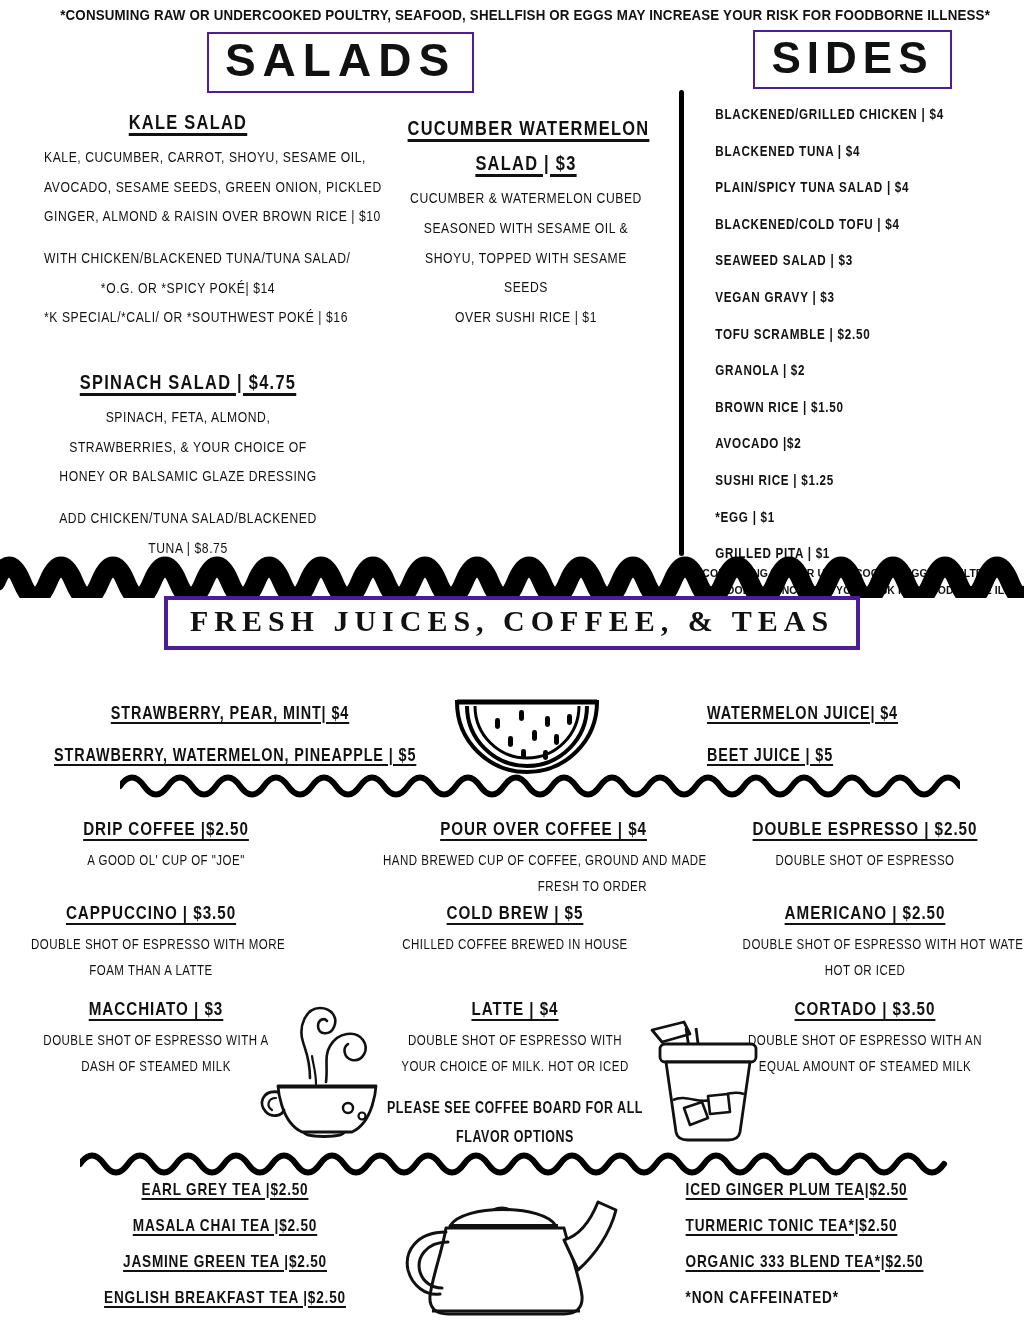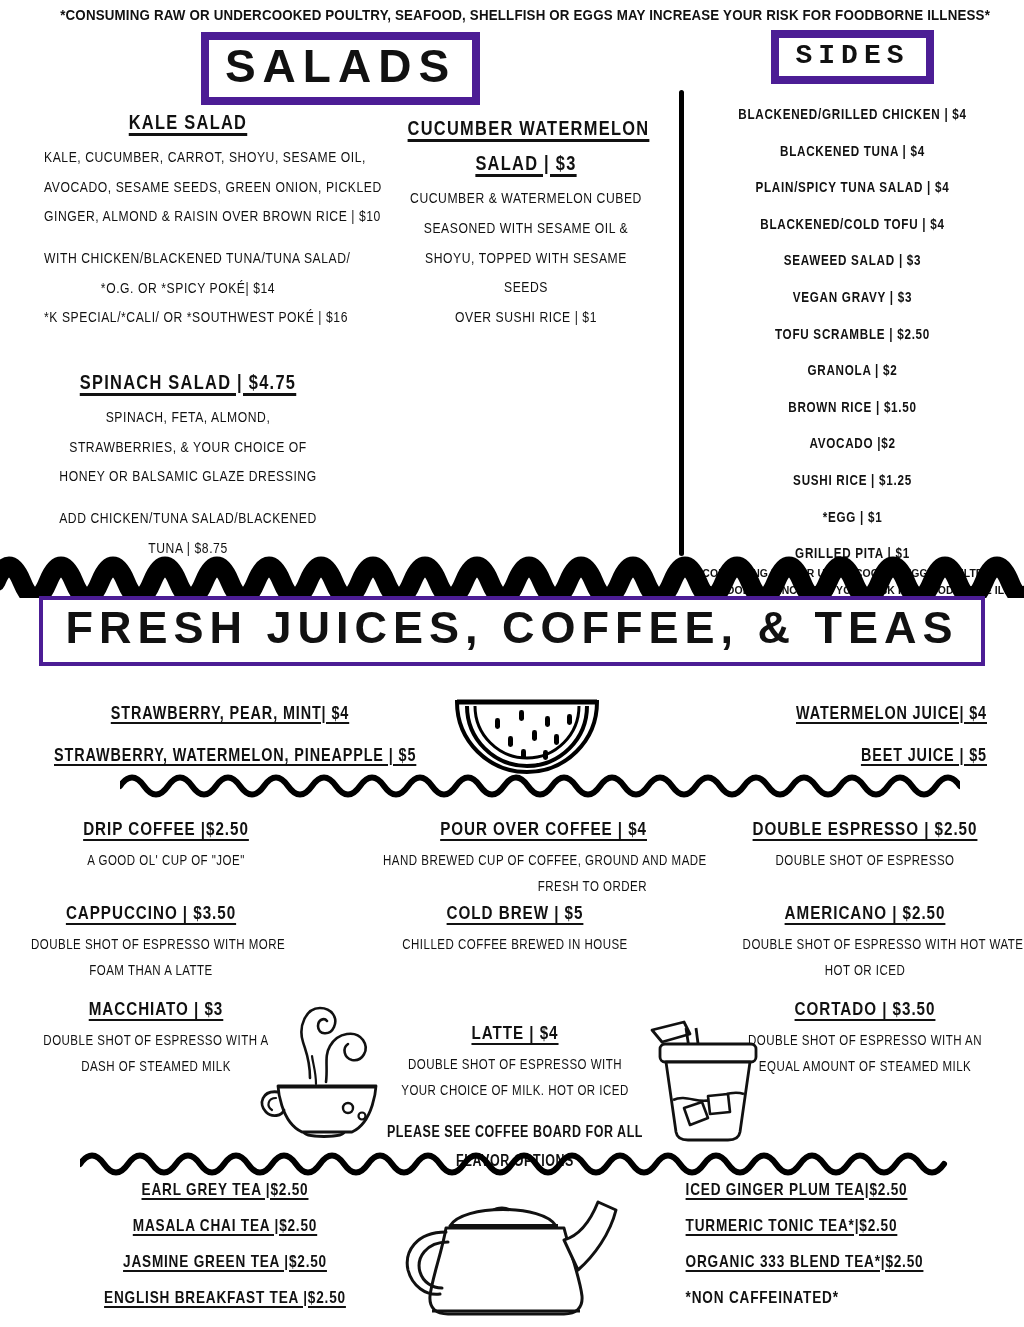--- a/index.html
+++ b/index.html
@@ -29,38 +29,38 @@
     text-align:center;
     font-size:15.5px;
     font-weight:700;
     letter-spacing:0.2px;
     padding-top:6px;
   }
 
   
   .title-box {
     display:inline-block;
-    border:8px solid #4c1d95;
+    border:2px solid #4c1d95;
     padding:3px 16px 6px 16px;
     background:#fff;
   }
   .title-box .t {
     font-size:46px;
     font-weight:700;
     letter-spacing:7px;
     line-height:1.04;
   }
 
   
   .top {
     position:absolute; left:0; top:26px; width:1024px; height:530px;
   }
   .salads-head { position:absolute; left:0; top:6px; width:681px; text-align:center; }
   .sides-head  { position:absolute; left:681px; top:4px; width:343px; text-align:center; }
-  .sides-head .title-box .t { font-size:28px; letter-spacing:6px;font-family:Liberation Mono, monospace; }
+  .sides-head .title-box .t { font-size:44px; letter-spacing:6px; }
 
   .divider-v {
     position:absolute;
     left:679px; top:64px;
     width:5px; height:466px;
     background:#000;
     border-radius:3px;
   }
 
   
@@ -83,21 +83,21 @@
     font-weight:400;
     letter-spacing:0.7px;
     line-height:1.95;
   }
   .item-desc b { font-weight:700; }
   .item-block { margin-bottom:4px; }
   .gap-sm { height:12px; }
 
   
   .sides-list {
-    position:absolute; left:681px; top:70px; width:343px; text-align:center;
+    position:absolute; left:681px; top:70px; width:343px; text-align:left;
   }
   .side-row {
     font-size:14.6px;
     font-weight:700;
     letter-spacing:0.9px;
     line-height:1.0;
     padding:11px 0 11px 0;
   }
   .sides-note {
     font-size:11.6px;
@@ -110,34 +110,34 @@
   
   .wave-big { position:absolute; left:-4px; top:552px; width:1032px; height:46px; }
   .wave-mid { position:absolute; left:120px; top:770px; width:840px; height:28px; }
   .wave-low { position:absolute; left:80px;  top:1148px; width:870px; height:28px; }
 
   
   .fjct-head {
     position:absolute; left:0; top:596px; width:1024px; text-align:center;
   }
   .fjct-head .title-box { border-width:4px; padding:5px 22px 10px 22px; }
-  .fjct-head .title-box .t { font-size:45px; letter-spacing:6px; }
+  .fjct-head .title-box .t { font-size:30px; letter-spacing:6px;font-family:Liberation Serif, serif; }
 
   .row-link {
     font-size:18px;
     font-weight:700;
     letter-spacing:1.1px;
     text-decoration:underline;
     text-underline-offset:3px;
     text-decoration-thickness:2px;
     line-height:1.0;
   }
 
   .juice-left  { position:absolute; left:10px;  top:692px; width:440px; text-align:center; }
-  .juice-right { position:absolute; left:672px; top:692px; width:350px; text-align:right; }
+  .juice-right { position:absolute; left:672px; top:692px; width:350px; text-align:left; }
   .juice-left .row-link, .juice-right .row-link { padding:12px 0; display:block; }
 
   .watermelon { position:absolute; left:451px; top:692px; width:152px; height:88px; }
 
   
   .coffee { position:absolute; left:0; top:810px; width:1024px; }
   .c-cell { position:absolute; text-align:center; }
   .c-title {
     font-size:19px;
     font-weight:700;
@@ -337,21 +337,21 @@
       <div class="c-title cond">AMERICANO | $2.50</div>
       <div class="c-desc cond">DOUBLE SHOT OF ESPRESSO WITH HOT WATER</div>
       <div class="c-desc cond" style="margin-top:0">HOT OR ICED</div>
     </div>
 
     <div class="c-cell" style="left:6px; top:188px; width:300px;">
       <div class="c-title cond">MACCHIATO | $3</div>
       <div class="c-desc cond">DOUBLE SHOT OF ESPRESSO WITH A</div>
       <div class="c-desc cond" style="margin-top:0">DASH OF STEAMED MILK</div>
     </div>
-    <div class="c-cell" style="left:350px; top:188px; width:330px;margin-top:24px;">
+    <div class="c-cell" style="left:350px; top:188px; width:330px;">
       <div class="c-title cond">LATTE  | $4</div>
       <div class="c-desc cond">DOUBLE SHOT OF ESPRESSO WITH</div>
       <div class="c-desc cond" style="margin-top:0">YOUR CHOICE OF MILK. HOT OR ICED</div>
       <div class="c-note cond" style="margin-top:14px">PLEASE SEE COFFEE BOARD FOR ALL</div>
       <div class="c-note cond">FLAVOR OPTIONS</div>
     </div>
     <div class="c-cell" style="left:712px; top:188px; width:306px;">
       <div class="c-title cond">CORTADO | $3.50 </div>
       <div class="c-desc cond">DOUBLE SHOT OF ESPRESSO WITH AN</div>
       <div class="c-desc cond" style="margin-top:0">EQUAL AMOUNT OF STEAMED MILK</div>

